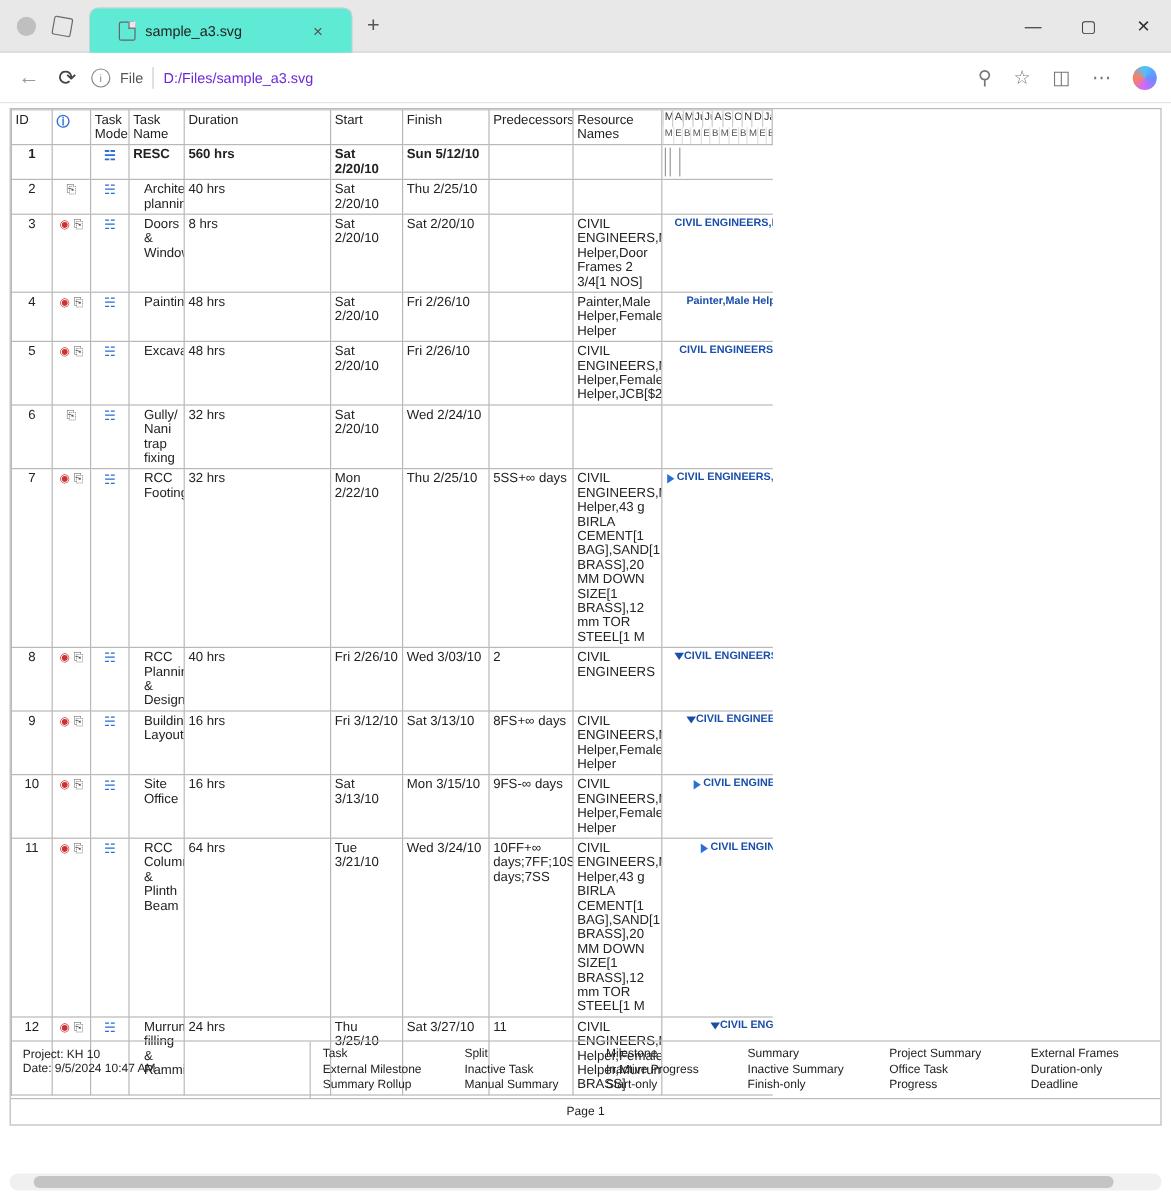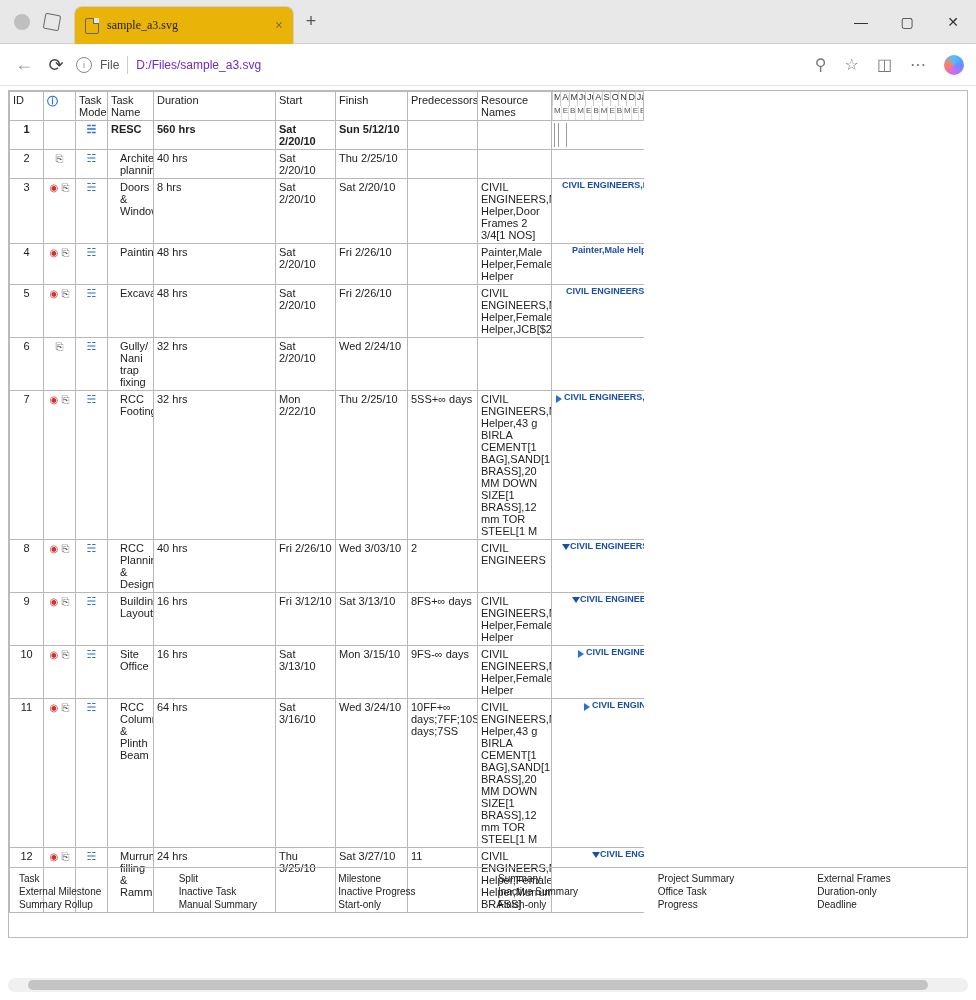--- a/index.html
+++ b/index.html
@@ -2,21 +2,21 @@
 <html><head>
 <meta charset="utf-8">
 <style>
   * { box-sizing: border-box; }
   html, body { margin:0; padding:0; font-family: "Segoe UI", Arial, sans-serif; font-size:12px; color:#222; background:#fff; height:1000px; width:976px; overflow:hidden;}
   
   .titlebar { height:44px; background:#e8e8e8; display:flex; align-items:stretch; border-bottom:1px solid #d0d0d0; }
   .titlebar .left-icons { display:flex; align-items:center; gap:14px; padding:0 14px; }
   .titlebar .left-icons .person { width:16px; height:16px; background:#bfbfbf; border-radius:50%; position:relative; }
   .titlebar .left-icons .cube { width:16px; height:16px; border:1.5px solid #6a6a6a; transform:rotate(10deg); border-radius:2px; }
-  .titlebar .tab { background:#eab308; border-radius:8px 8px 0 0; display:flex; align-items:center; padding:0 10px; margin-top:6px; height:38px; min-width:220px; gap:8px; border:1px solid #d0d0d0; border-bottom:none;font-family:Liberation Serif, serif;}
+  .titlebar .tab { background:#5eead4; border-radius:8px 8px 0 0; display:flex; align-items:center; padding:0 24px; margin-top:6px; height:38px; min-width:220px; gap:8px; border:1px solid #d0d0d0; border-bottom:none;}
   .titlebar .tab .file-icon { width:14px; height:16px; border:1.5px solid #666; border-radius:2px; position:relative; }
   .titlebar .tab .file-icon::after { content:""; position:absolute; right:-1px; top:-1px; width:5px; height:5px; background:#e8e8e8; border-left:1.5px solid #666; border-bottom:1.5px solid #666;}
   .titlebar .tab .close { margin-left:auto; font-size:14px; color:#555; cursor:pointer;}
   .titlebar .new-tab { display:flex; align-items:center; justify-content:center; width:34px; font-size:18px; color:#555; cursor:pointer;}
   .titlebar .right { margin-left:auto; display:flex; }
   .titlebar .right .wbtn { width:46px; display:flex; align-items:center; justify-content:center; font-size:14px; color:#333; cursor:pointer;}
   
   .addrbar { height:42px; background:#fff; display:flex; align-items:center; padding:0 12px; gap:8px; border-bottom:1px solid #e5e5e5;}
   .addrbar .navbtn { width:24px; height:24px; display:flex; align-items:center; justify-content:center; color:#999; font-size:18px;}
   .addrbar .refresh { color:#444; }
@@ -383,21 +383,21 @@
             <div style="text-align:center">11</div>
           </td>
           <td>
             <div style="text-align:center"><span class="icon-red">◉</span> <span class="icon-link">⎘</span></div>
           </td>
           <td>
             <div style="text-align:center"><span class="icon-blue">☵</span></div>
           </td>
           <td class="indent">RCC Column &amp; Plinth Beam</td>
           <td>64 hrs</td>
-          <td>Sat 3/16/10</td>
+          <td>Tue 3/21/10</td>
           <td>Wed 3/24/10</td>
           <td>10FF+∞ days;7FF;10SS+∞ days;7SS</td>
           <td>CIVIL ENGINEERS,Male Helper,43 g BIRLA CEMENT[1 BAG],SAND[1 BRASS],20 MM DOWN SIZE[1 BRASS],12 mm TOR STEEL[1 M</td>
           <td class="gantt" style="position: relative;">
             <div class="gantt-arrow" style="left: 32px; top: 4px;"></div>
             <div class="gantt-row-label" style="left: 40px; top: 1px;">CIVIL ENGINEERS,Male Helper,43 g BIRLA CEMENT[1 BAG],SAND[1 BRASS],2</div>
           </td>
         </tr>
         <tr>
           <td>
@@ -417,20 +417,24 @@
           <td>CIVIL ENGINEERS,Male Helper,Female Helper,Murrum[1 BRASS]</td>
           <td class="gantt" style="position: relative;">
             <div class="gantt-caret" style="left: 40px; top: 4px;"></div>
             <div class="gantt-row-label" style="left: 48px; top: 1px;">CIVIL ENGINEERS,Male Helper,Female Helper,Murrum[1 BRASS]</div>
           </td>
         </tr>
       </tbody>
   </table>
 
   <div class="page-bottom">
+    <div class="meta">
+      <div>Project: KH 10</div>
+      <div>Date: 9/5/2024 10:47 AM</div>
+    </div>
     <div class="legend" id="legend" style="grid-template-columns: repeat(6, 1fr);">
         <div>Task</div>
         <div>Split</div>
         <div>Milestone</div>
         <div>Summary</div>
         <div>Project Summary</div>
         <div>External Frames</div>
         <div>External Milestone</div>
         <div>Inactive Task</div>
         <div>Inactive Progress</div>
@@ -438,17 +442,18 @@
         <div>Office Task</div>
         <div>Duration-only</div>
         <div>Summary Rollup</div>
         <div>Manual Summary</div>
         <div>Start-only</div>
         <div>Finish-only</div>
         <div>Progress</div>
         <div>Deadline</div>
       </div>
   </div>
+  <div class="page-num">Page 1</div>
 </div>
 
 <div class="hscroll">
   <div class="thumb"></div>
 </div>
 
 </body></html>

